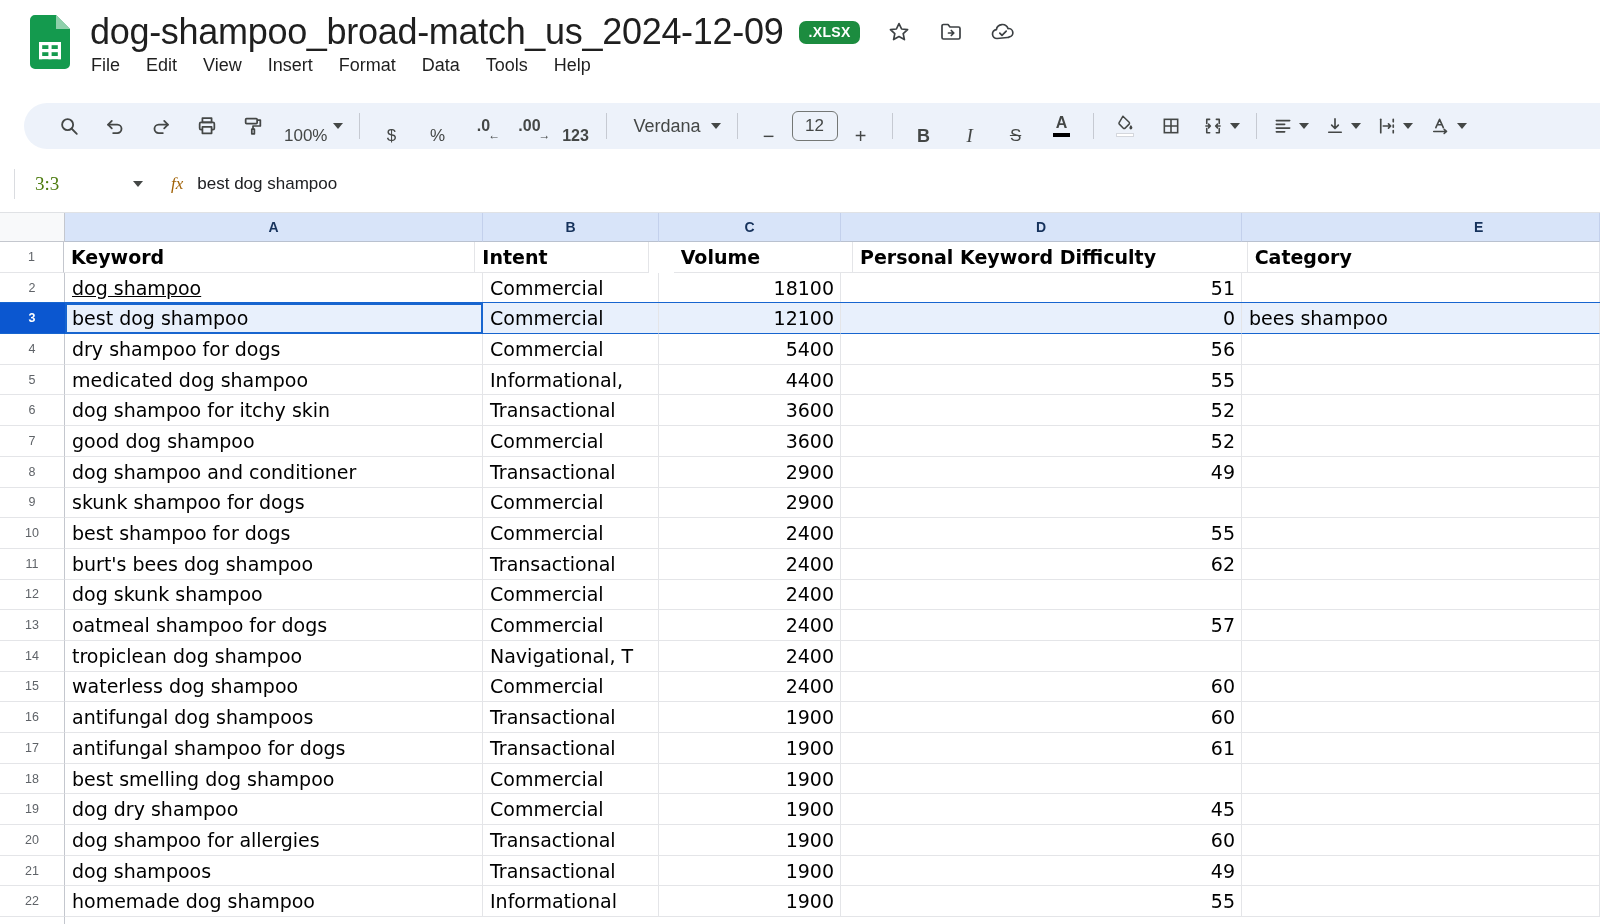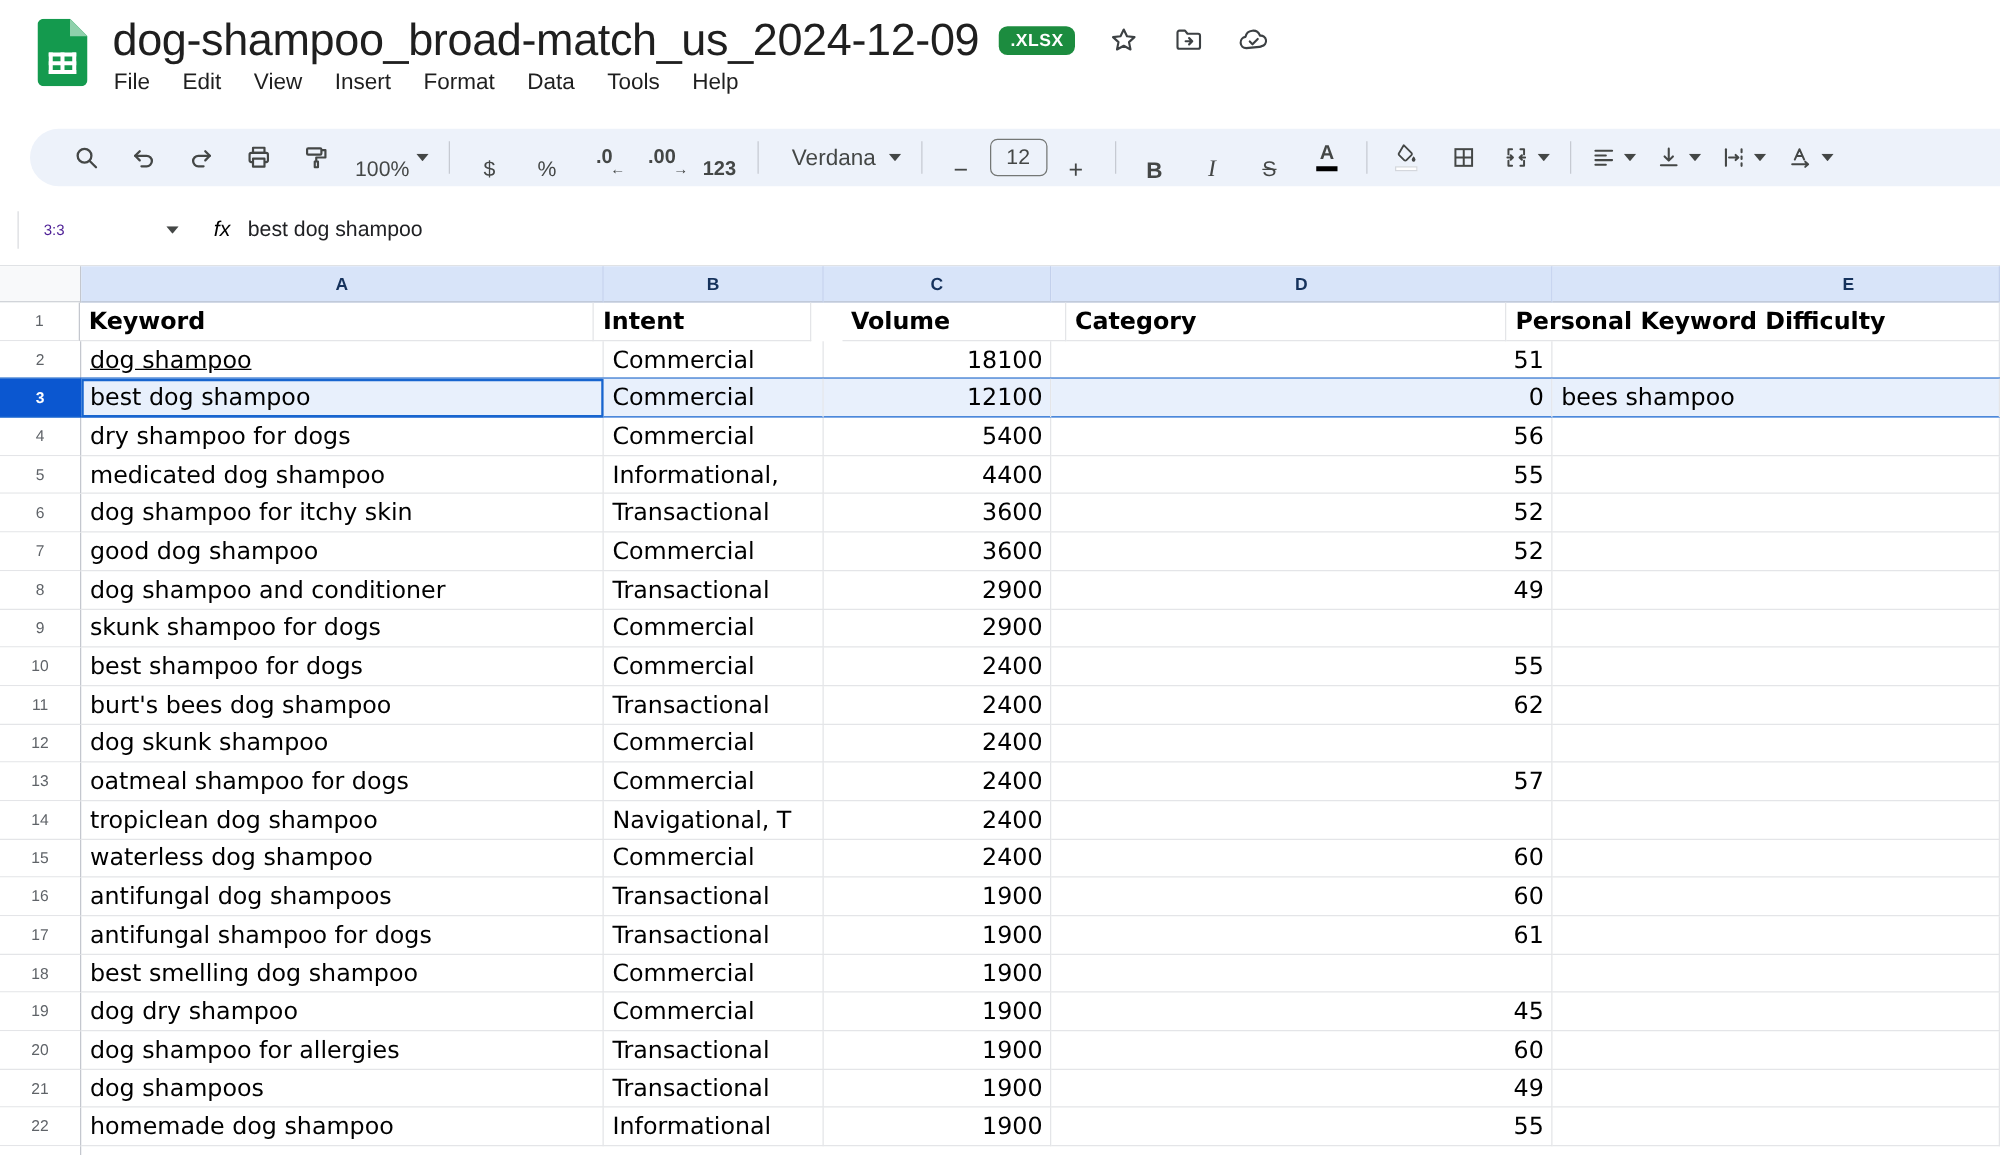--- a/index.html
+++ b/index.html
@@ -37,22 +37,22 @@
   .a-color { display:flex; flex-direction:column; align-items:center; line-height:1; }
   .a-color .bar { width:17px; height:4px; background:#000; margin-top:2px; }
   .fill-wrap { display:flex; flex-direction:column; align-items:center; }
   .fill-wrap .bar { width:18px; height:4px; background:#fff; border:1px solid #d4d7dd; margin-top:1px; }
   .dec-wrap { position:relative; font-size:16px; font-weight:bold; }
   .dec-wrap .arr { position:absolute; right:-10px; bottom:-7px; font-size:12px; font-weight:normal; }
 
   
   .formula-bar { position:absolute; left:0; top:156px; width:1600px; height:57px; background:#fff;
                  border-bottom:1px solid #e0e2e5; display:flex; align-items:center; }
-  .name-box { width:112px; padding-left:20px; font-size:12px; color:#4c1d95; }
-  .fx { font-family:Liberation Sans, sans-serif; font-style:italic; color:#000000; font-size:17px; margin:0 14px 0 22px; }
+  .name-box { width:112px; padding-left:20px; font-size:19px; color:#4d7c0f;font-family:Liberation Serif, serif; }
+  .fx { font-family:Liberation Serif, serif; font-style:italic; color:#a16207; font-size:17px; margin:0 14px 0 22px; }
   .fx-sep { width:1px; height:30px; background:#dadce0; }
   .formula-value { font-size:17px; color:#202124; }
 
   
   .sheet { position:absolute; left:0; top:213px; width:1600px; height:711px; background:#fff; }
   .colhead-row { display:flex; height:29px; }
   .corner { width:65px; background:#f8f9fa; border-right:1px solid #c4c7ce; border-bottom:1px solid #c4c7ce; }
   .colhead { background:#d8e4f9; border-right:1px solid #c3d0ec; border-bottom:1px solid #b9c1cf;
              color:#16325c; font-size:14px; font-weight:bold; display:flex; align-items:center; justify-content:center; }
   .colhead.last { justify-content:flex-start; padding-left:232px; }
@@ -277,22 +277,22 @@
       <div class="colhead" style="width: 182px;">C</div>
       <div class="colhead" style="width: 401px;">D</div>
       <div class="colhead last" style="width: 358px;">E</div>
     </div>
   <div id="rows-container">
       <div class="rowwrap hdr">
         <div class="gutter">1</div>
         <div class="cell" style="width: 418px;">Keyword</div>
         <div class="cell" style="width: 176px;">Intent</div>
         <div class="cell" style="width: 182px; margin-left: 25px;">Volume</div>
+        <div class="cell" style="width: 401px;">Personal Keyword Difficulty</div>
         <div class="cell" style="width: 358px;">Category</div>
-        <div class="cell" style="width: 401px;">Personal Keyword Difficulty</div>
       </div>
       <div class="rowwrap">
         <div class="gutter">2</div>
         <div class="cell" style="width: 418px; text-decoration: underline;">dog shampoo</div>
         <div class="cell" style="width: 176px;">Commercial</div>
         <div class="cell num" style="width: 182px;">18100</div>
         <div class="cell num" style="width: 401px;">51</div>
         <div class="cell" style="width: 358px;"></div>
       </div>
       <div class="rowwrap sel">

